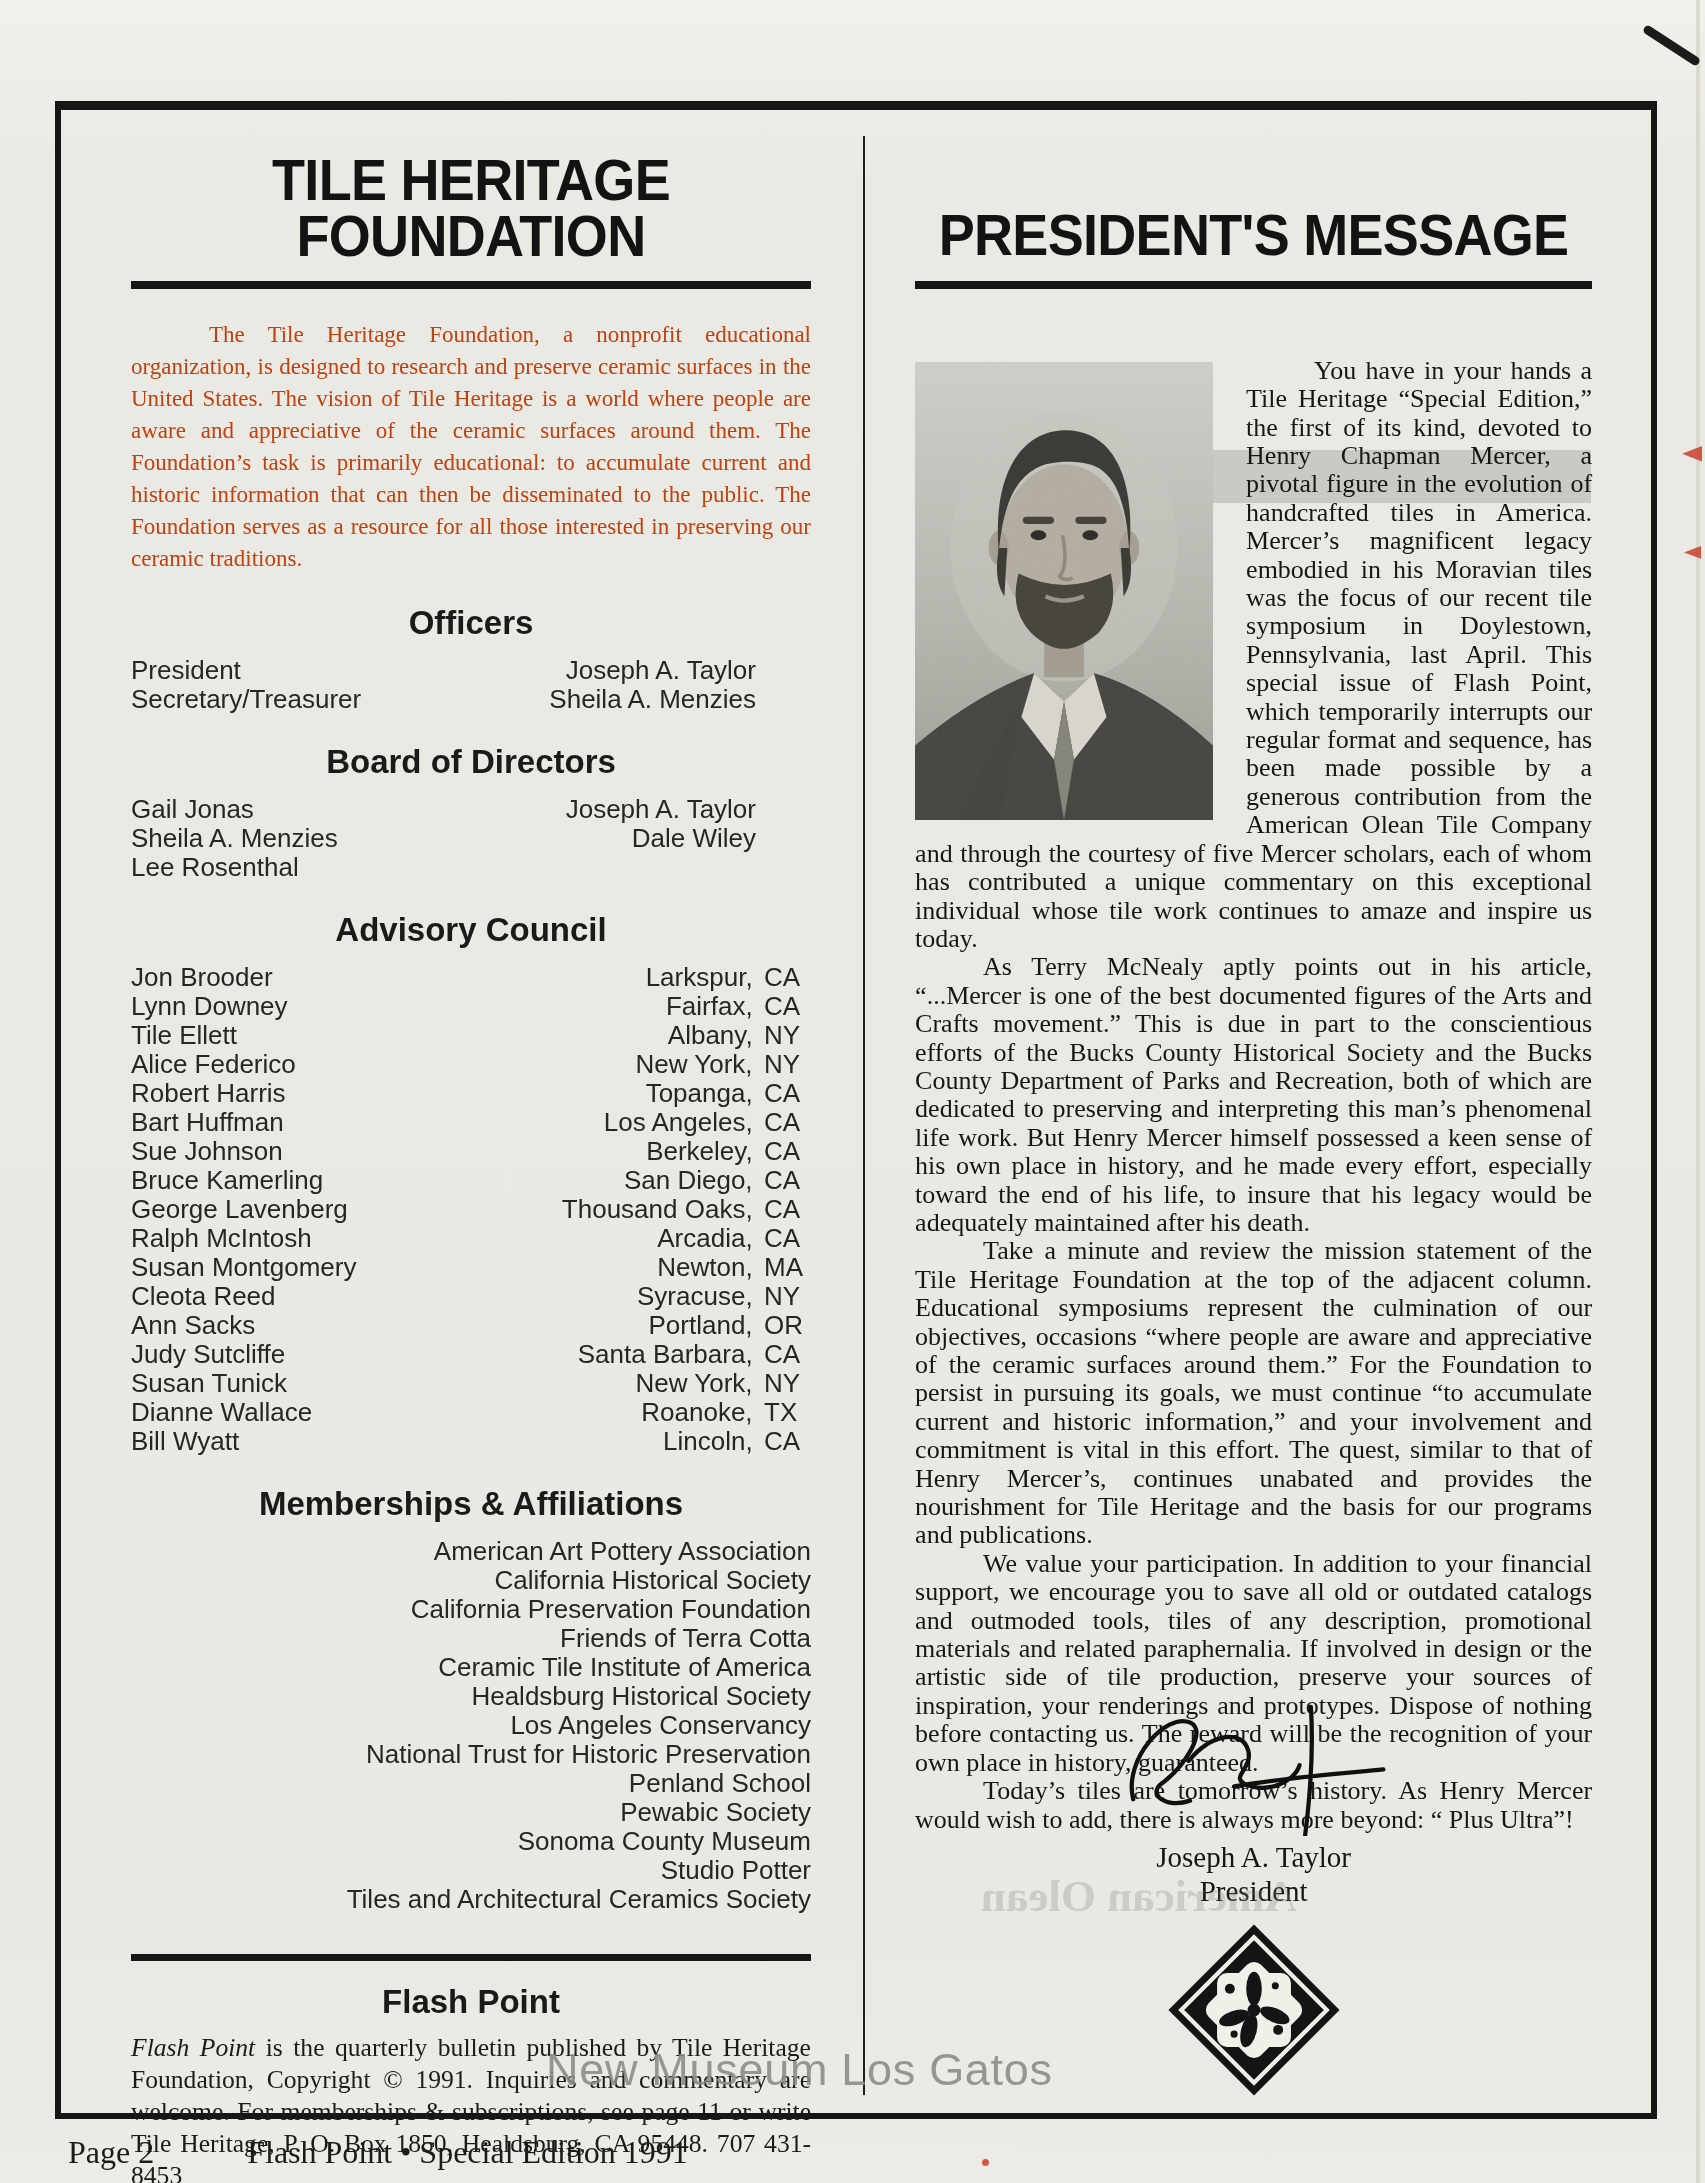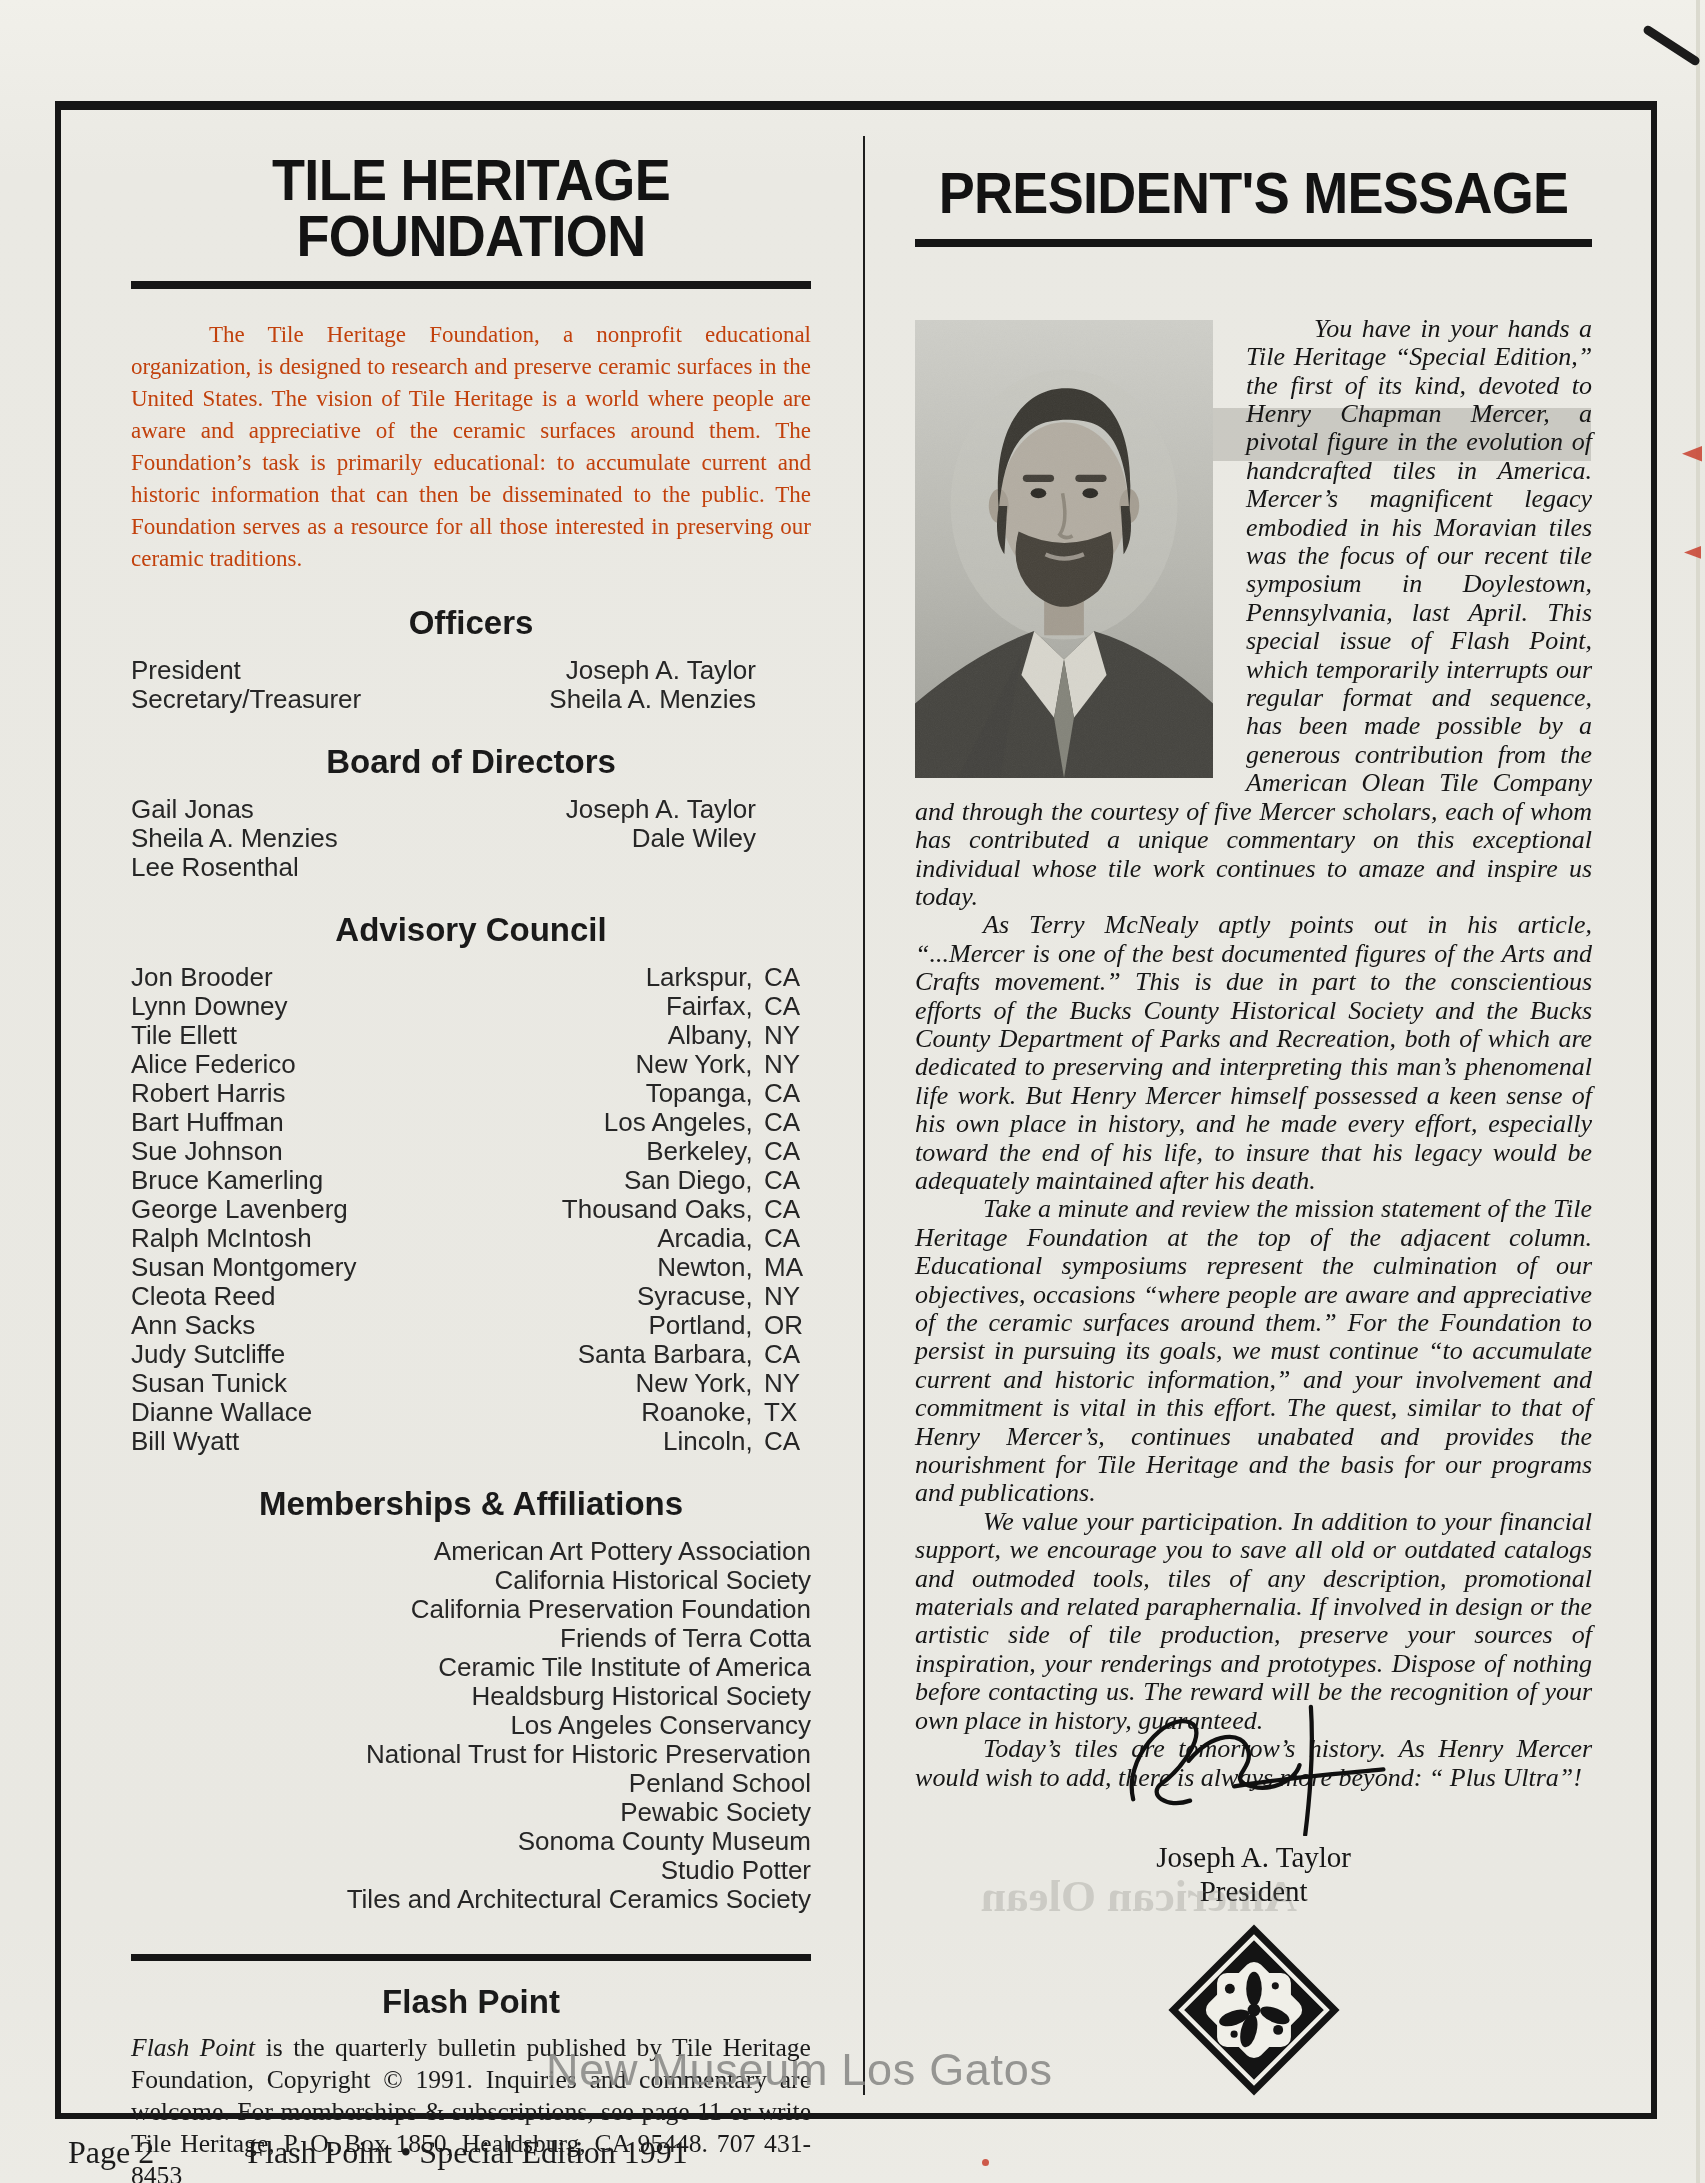--- a/index.html
+++ b/index.html
@@ -14,21 +14,21 @@
   .edge-strip { position:absolute; left:1696px; top:0; width:4.3px; height:2183px; background:#d6d5c8; opacity:.8; }
   .corner-streak { position:absolute; left:1639px; top:41px; width:65px; height:9.2px; background:#1b1b1b; border-radius:5px; transform:rotate(33deg); }
 
   .page-frame {
     position:absolute; left:55px; top:101px; width:1602px; height:2018px;
     border:6.4px solid #161616; border-top-width:9.2px;
   }
   .cols { display:flex; height:100%; }
   .col-left  { width:680px; margin-left:70px; padding-top:44px; }
   .divider   { width:2.1px; background:#1e1e1e; margin:25.6px 0 18.5px 52px; }
-  .col-right { width:677px; margin-left:50px; padding-top:56px; position:relative; }
+  .col-right { width:677px; margin-left:50px; padding-top:56px; position:relative;margin-top:42px; }
 
   .headline {
     font-family:"Liberation Sans", sans-serif;
     font-weight:700; font-size:54px; line-height:1;
     letter-spacing:-0.7px; text-align:center; color:#131313;
     transform:scaleY(1.05);
   }
   .rule { height:7.8px; background:#161616; margin-top:19px; }
 
   .serif { font-family:"Liberation Serif", serif; }
@@ -55,21 +55,21 @@
 
   .rule2 { height:7.1px; background:#161616; margin-top:40px; }
   .fp-h  { margin-top:24px; margin-bottom:14.2px; }
   .fp-p  { font-size:25.6px; line-height:32px; text-align:justify; color:#1b1b1b; }
   .fp-p .lead { font-style:italic; }
 
   .bleed-band { position:absolute; left:298px; top:298px; width:378px; height:53px;
     background:rgba(100,100,92,.24); z-index:0; }
 
   .message { margin-top:68px; font-size:26px; line-height:28.4px; text-align:justify;
-    color:#161616; position:relative; z-index:1;font-style:italic; }
+    color:#161616; position:relative; z-index:1; }
   .photo { float:left; width:298px; height:458px; margin:5.7px 33px 11.4px 0; }
   .photo svg { display:block; width:100%; height:100%; }
   .mp { text-indent:68px; }
 
   .tail { position:absolute; left:0; bottom:15.6px; width:677px; text-align:center; z-index:1; }
   .signature { width:327px; height:139px; margin:0 auto; margin-left:167px; }
   .sig-name  { font-family:"Liberation Serif", serif; font-size:29px; line-height:34px; color:#161616; margin-top:7.1px; }
   .sig-title { font-family:"Liberation Serif", serif; font-size:29px; line-height:34px; color:#161616; }
   .logo { width:174px; height:174px; margin:15.6px auto 0; }
   .ghost {

